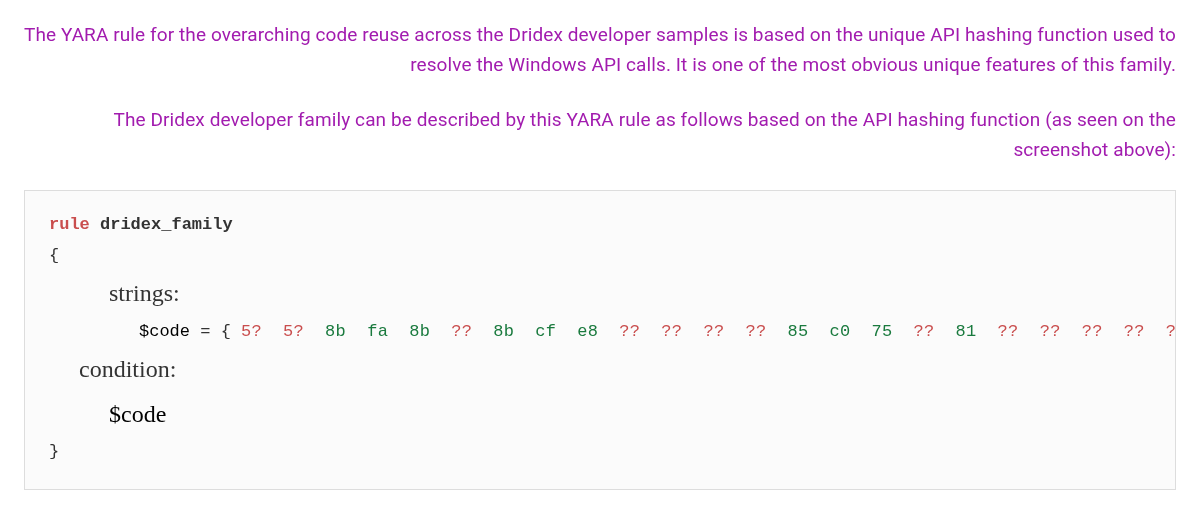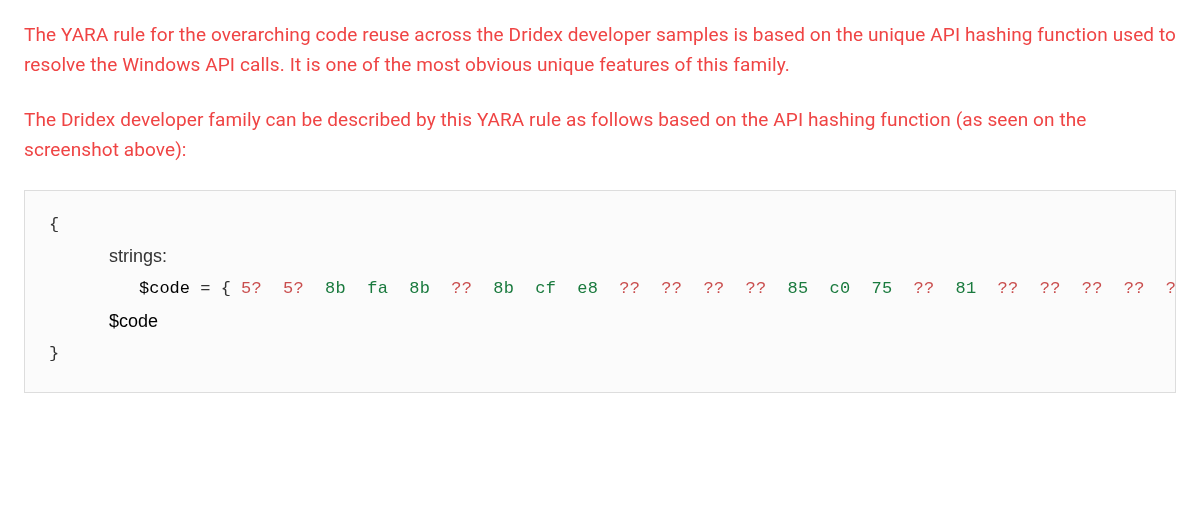--- a/index.html
+++ b/index.html
@@ -10,24 +10,25 @@
     body {
       font-family: -apple-system, BlinkMacSystemFont, "Segoe UI", Roboto, Helvetica, Arial, sans-serif;
       background: #fff;
       padding: 20px 24px;
       color: #222;
       width: 1200px;
     }
     .prose {
       font-size: 19px;
       line-height: 1.6;
-      color: #ef4444;
+      color: #a21caf;
       margin-bottom: 24px;
       font-weight: 400;
       letter-spacing: 0.1px;
+      text-align: right;
     }
     .code-block {
       background: #fbfbfb;
       border: 1px solid #ddd;
       padding: 18px 24px 22px 24px;
       font-family: "Menlo", "Consolas", "Courier New", monospace;
       font-size: 17px;
       line-height: 1.85;
       color: #333;
       overflow-x: hidden;
@@ -66,29 +67,31 @@
     .hex-wild {
       color: #c94d4d;
     }
     .hex {
       letter-spacing: 0.3px;
     }
     .indent-1 { padding-left: 30px; }
     .indent-2 { padding-left: 60px; }
     .indent-3 { padding-left: 90px; }
     .sans-section {
-      font-family: Liberation Sans, sans-serif;
-      font-size: 18px;
+      font-family: Liberation Serif, serif;
+      font-size: 24px;
     }
   </style>
 </head>
 <body>
 
 <p class="prose">The YARA rule for the overarching code reuse across the Dridex developer samples is based on the unique API hashing function used to resolve the Windows API calls. It is one of the most obvious unique features of this family.</p>
 <p class="prose">The Dridex developer family can be described by this YARA rule as follows based on the API hashing function (as seen on the screenshot above):</p>
 
 <div class="code-block">
+  <div class="line"><span class="kw-rule">rule</span> <span class="name">dridex_family</span></div>
   <div class="line"><span class="brace">{</span></div>
   <div class="line indent-2"><span class="sans-section section">strings:</span></div>
   <div class="line indent-3"><span class="var">$code</span><span class="eq"> = </span><span class="hex-open">{ </span><span class="hex" id="hex-tokens"><span class="hex-wild">5?</span>  <span class="hex-wild">5?</span>  <span class="hex-byte">8b</span>  <span class="hex-byte">fa</span>  <span class="hex-byte">8b</span>  <span class="hex-wild">??</span>  <span class="hex-byte">8b</span>  <span class="hex-byte">cf</span>  <span class="hex-byte">e8</span>  <span class="hex-wild">??</span>  <span class="hex-wild">??</span>  <span class="hex-wild">??</span>  <span class="hex-wild">??</span>  <span class="hex-byte">85</span>  <span class="hex-byte">c0</span>  <span class="hex-byte">75</span>  <span class="hex-wild">??</span>  <span class="hex-byte">81</span>  <span class="hex-wild">??</span>  <span class="hex-wild">??</span>  <span class="hex-wild">??</span>  <span class="hex-wild">??</span>  <span class="hex-wild">??</span></span></div>
+  <div class="line indent-1"><span class="sans-section section">condition:</span></div>
   <div class="line indent-2"><span class="sans-section var">$code</span></div>
   <div class="line"><span class="brace">}</span></div>
 </div>
 
 </body></html>

